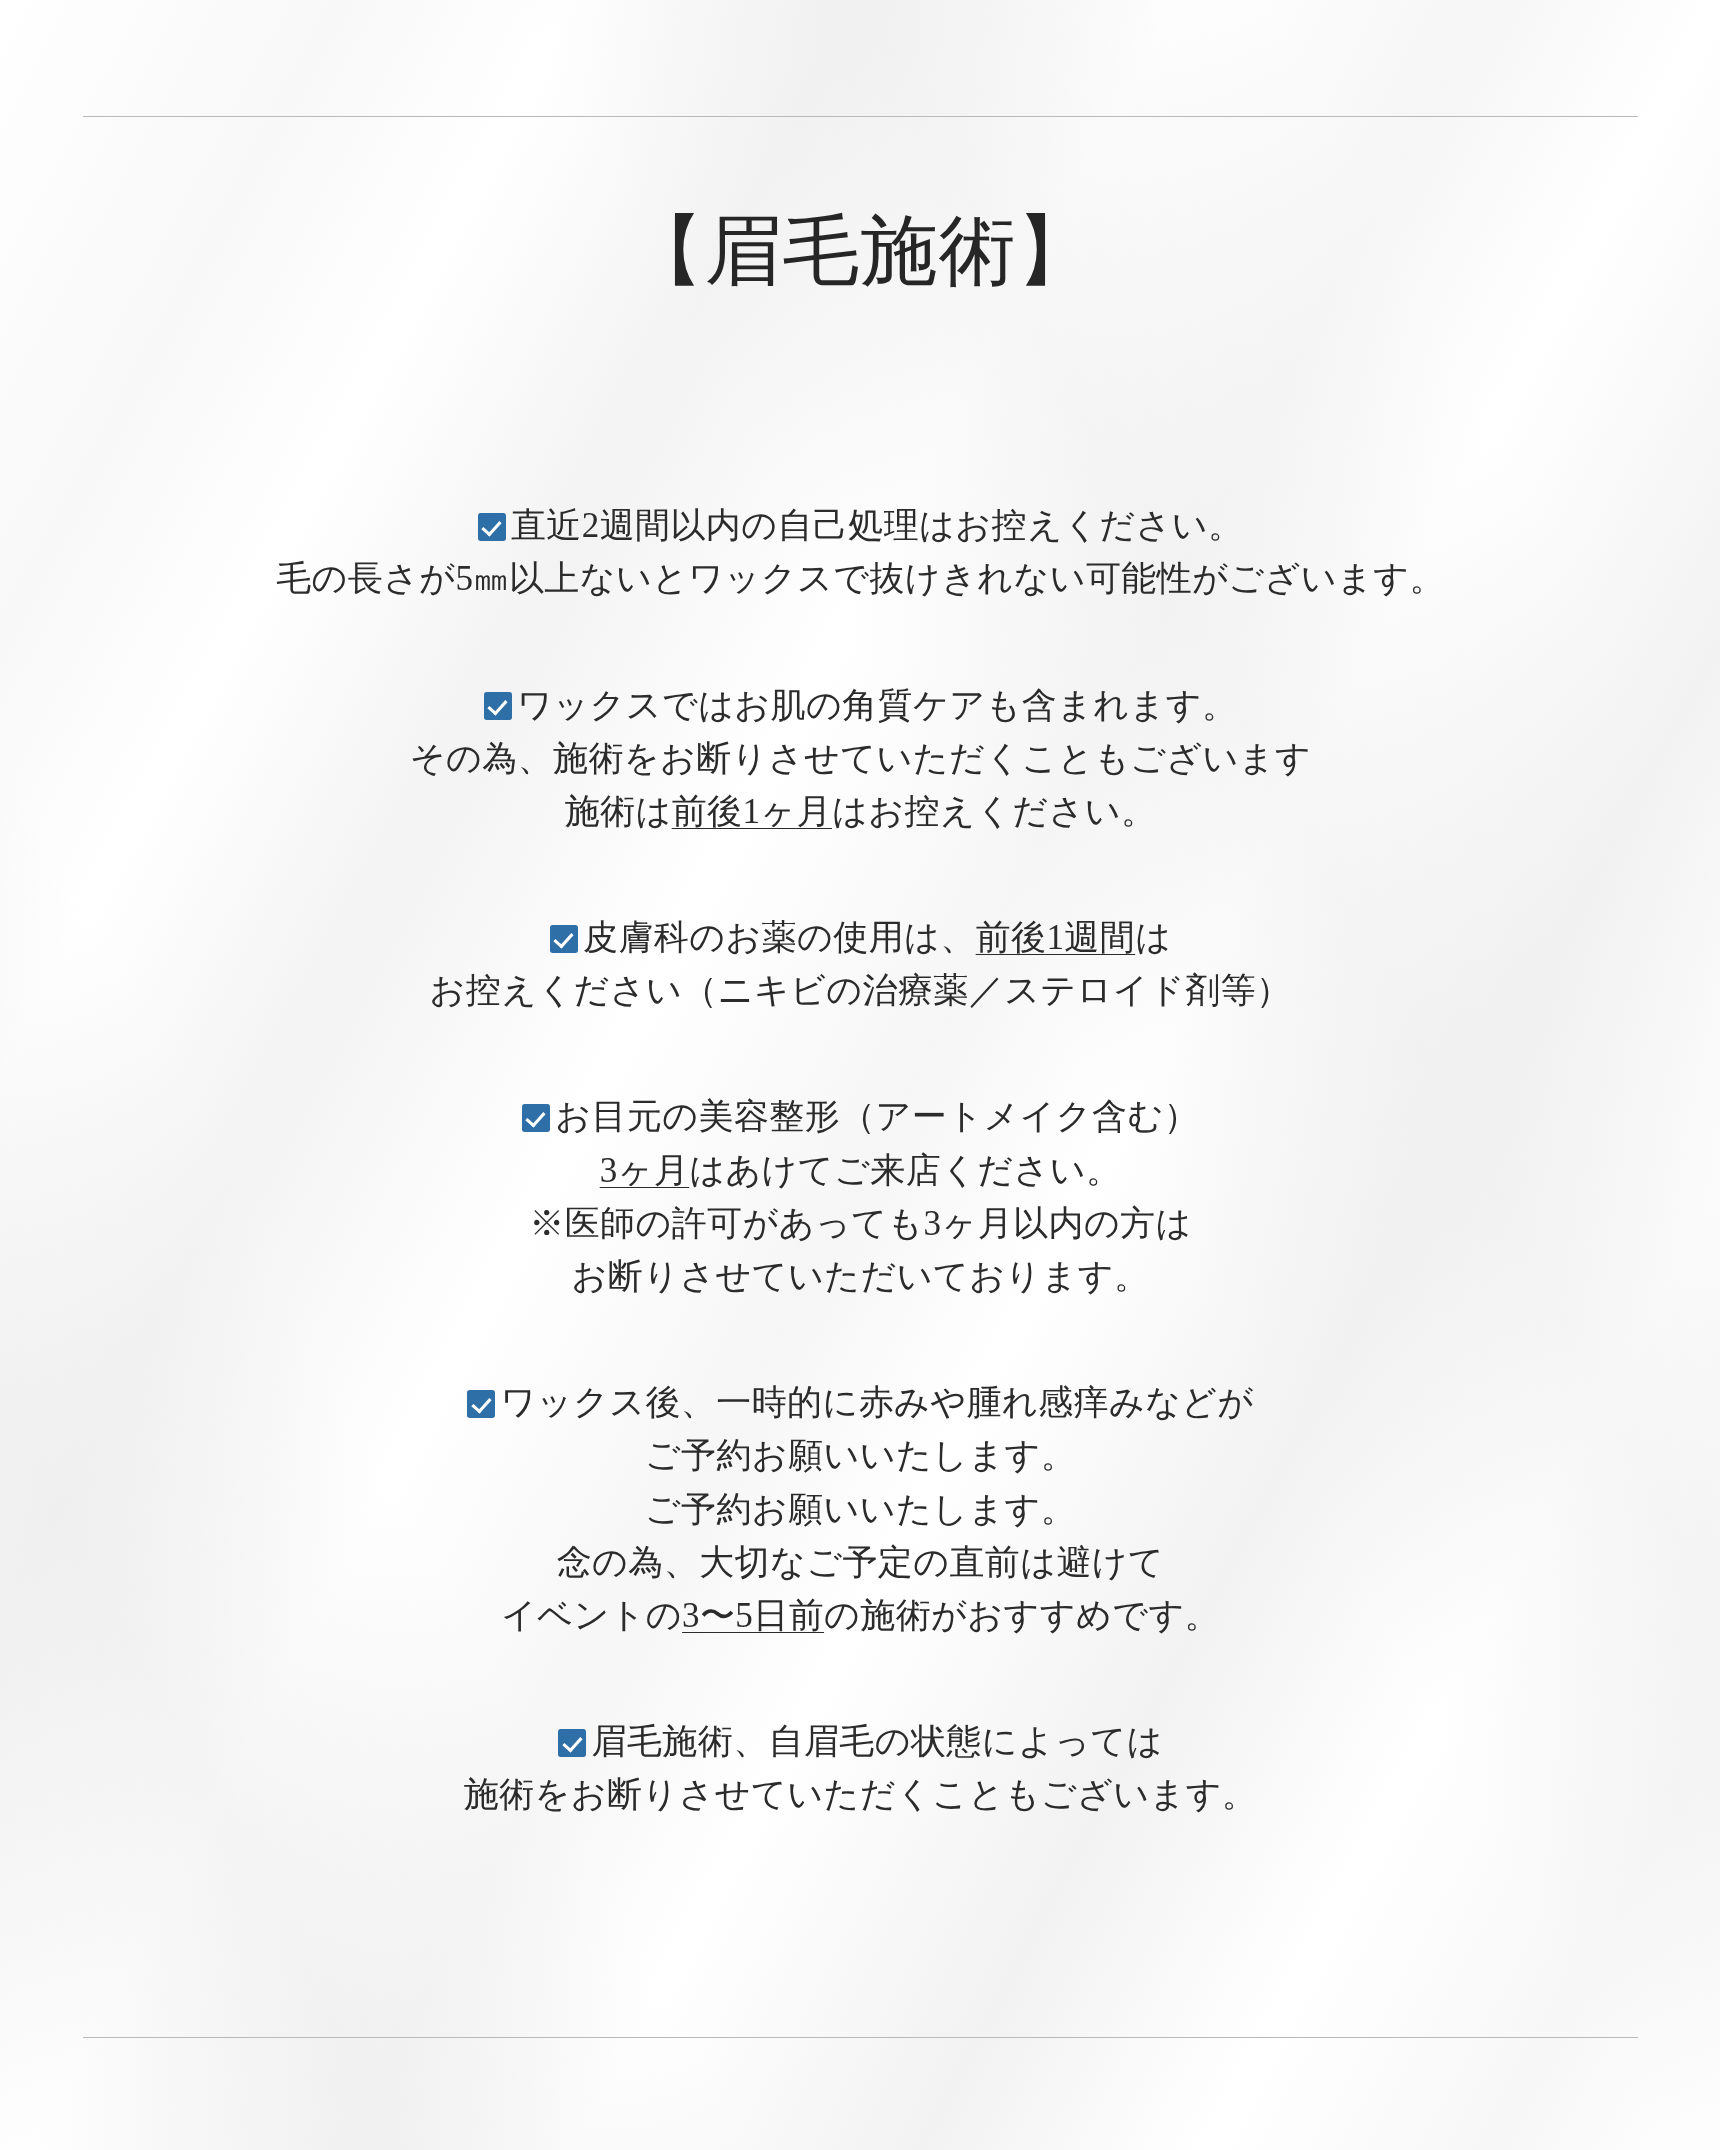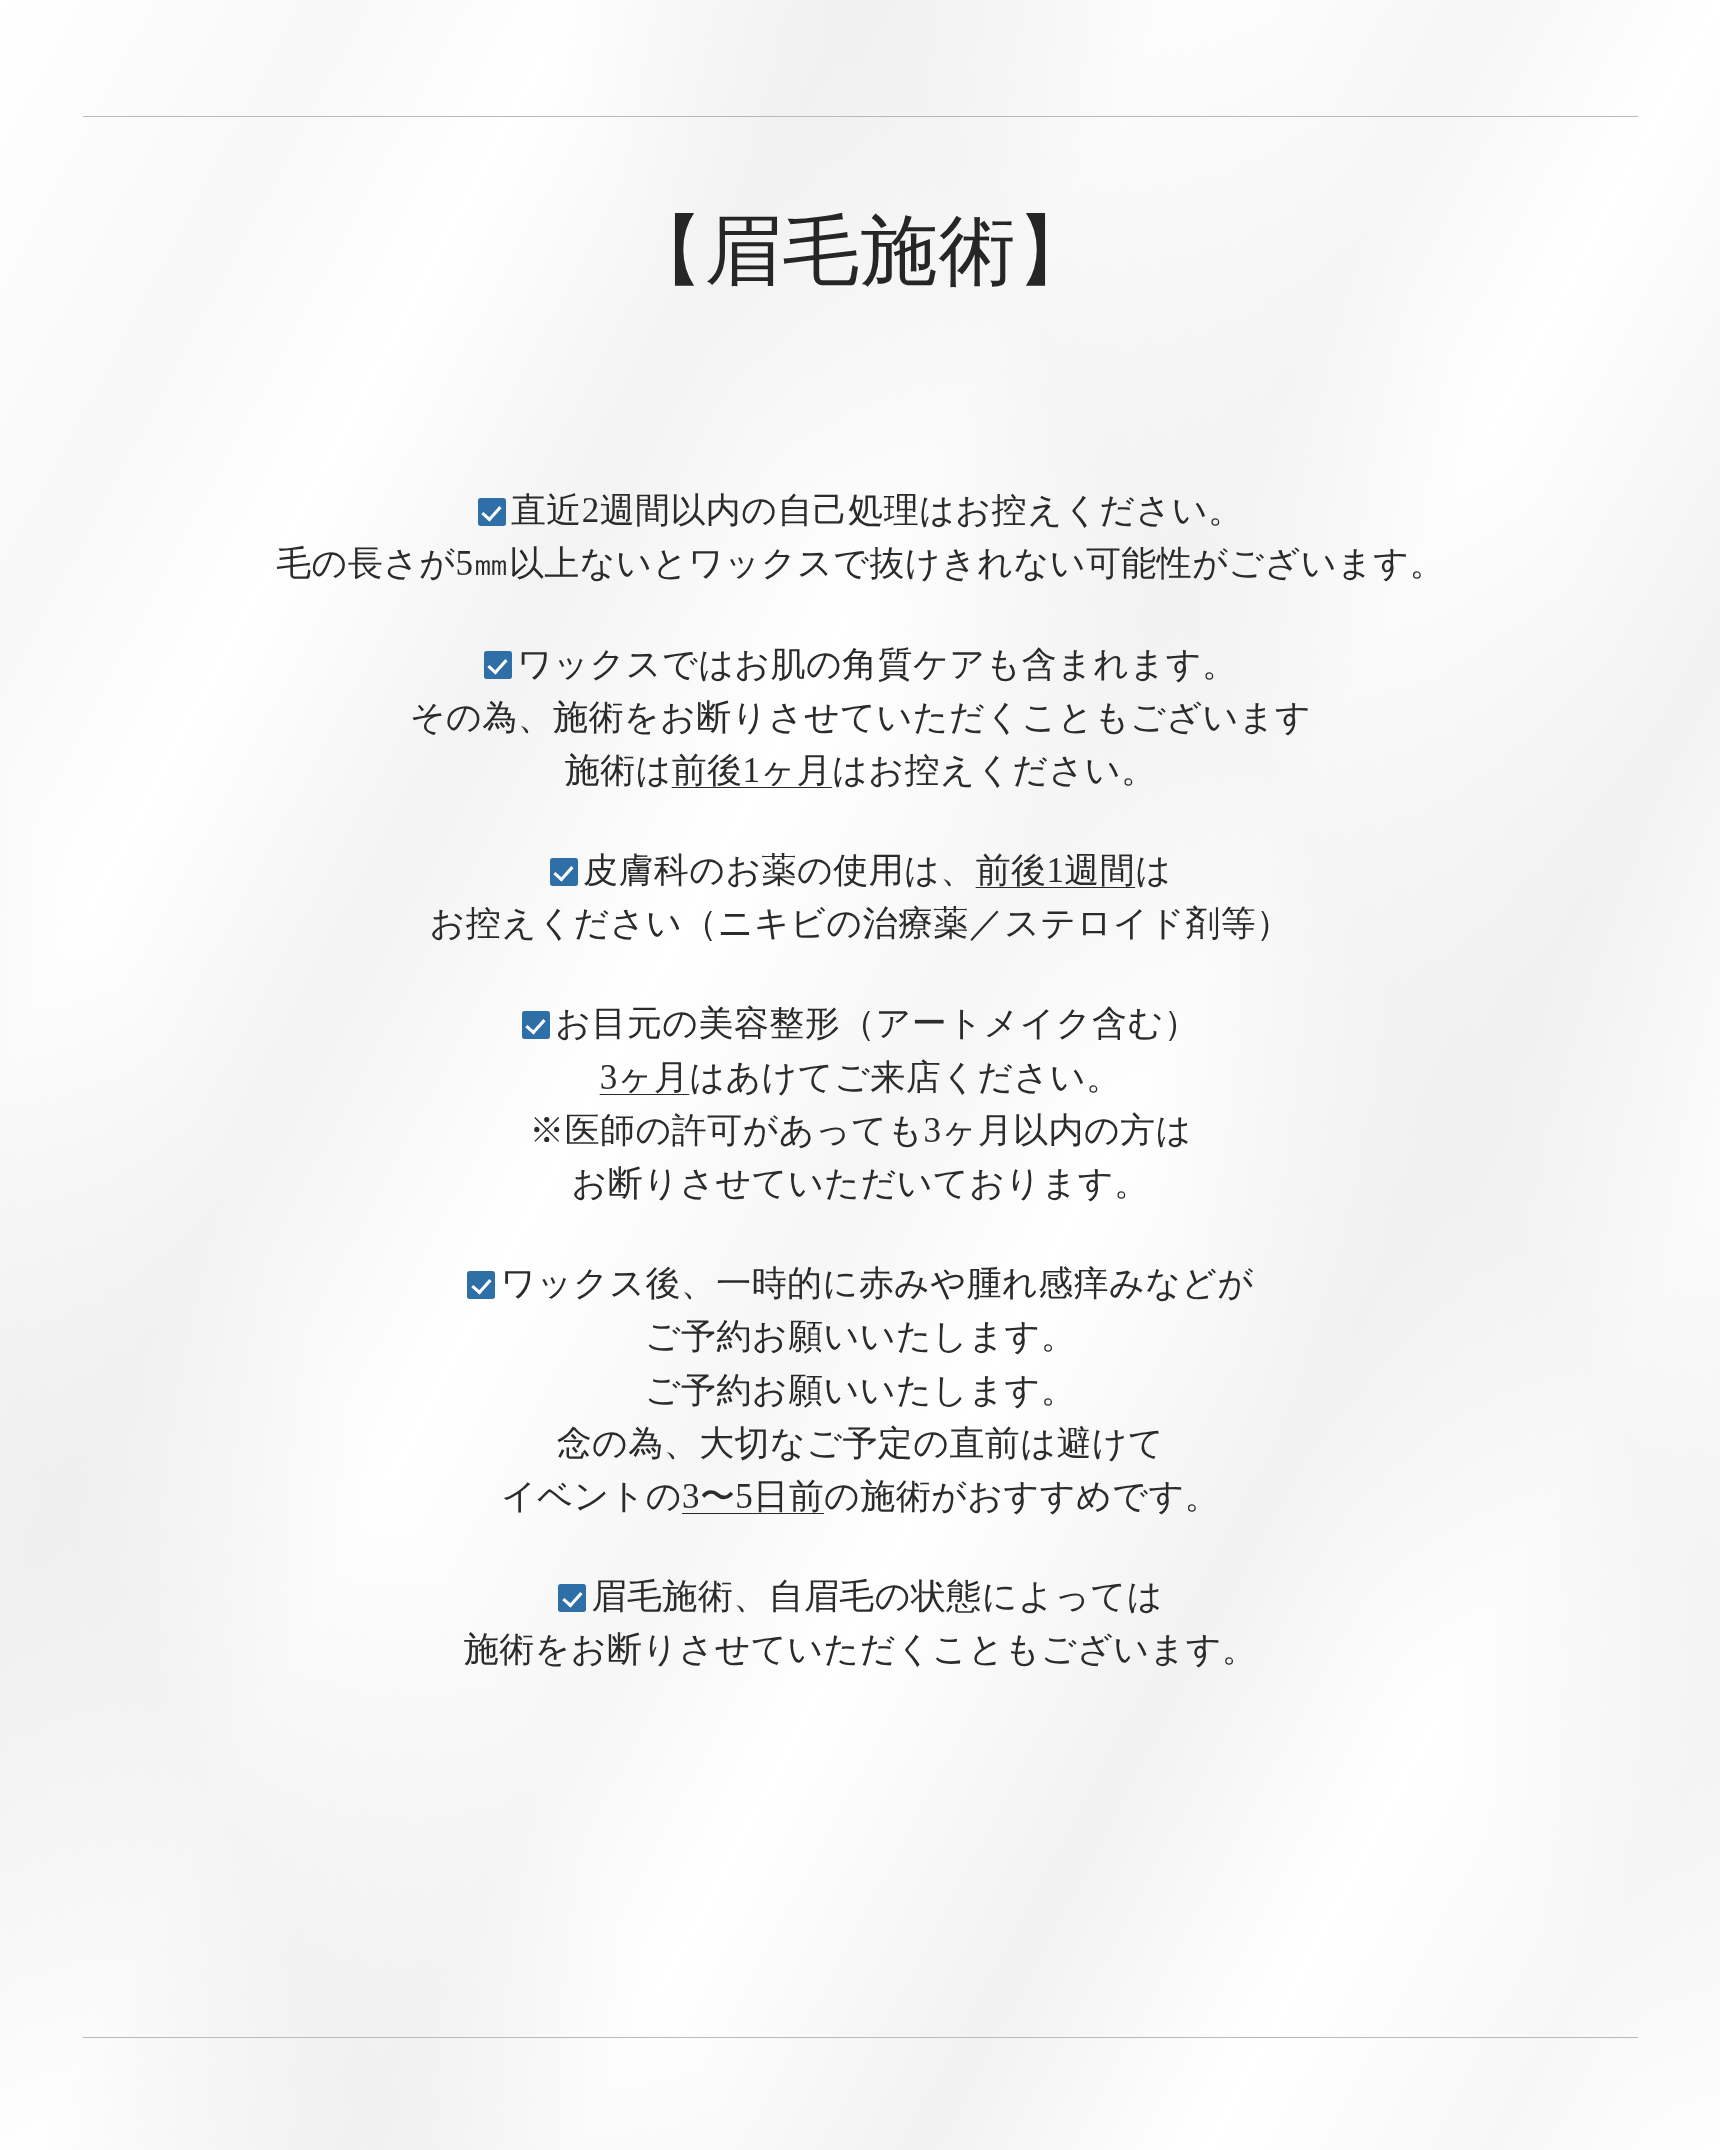--- a/index.html
+++ b/index.html
@@ -85,23 +85,24 @@
     gap: 0;
   }
 
   .block {
     width: 100%;
     text-align: center;
     font-size: 35px;
     line-height: 1.52;
     color: #2b2b2b;
     letter-spacing: 0.4px;
+    margin-top: 15px;
   }
   .block + .block {
-    margin-top: 47px;
+    margin-top: 73px;
   }
   .block .line { display: block; white-space: nowrap; }
 
   .check {
     display: inline-block;
     width: 28px;
     height: 28px;
     background: #2f6fa8;
     border-radius: 2.7px;
     position: relative;

